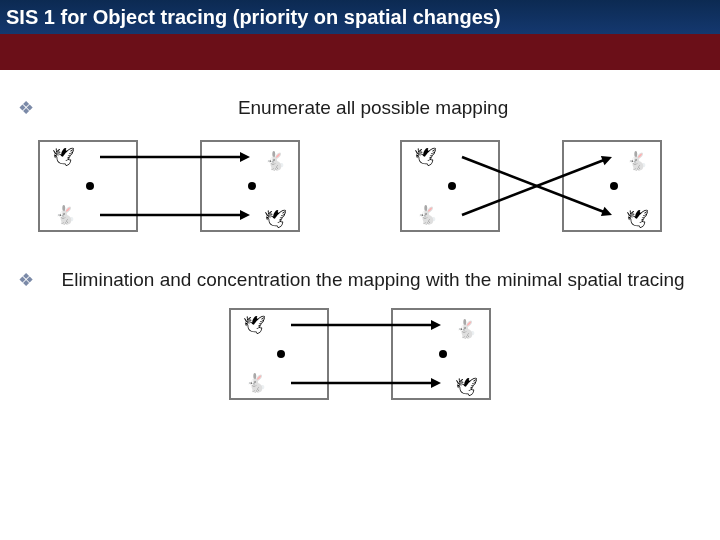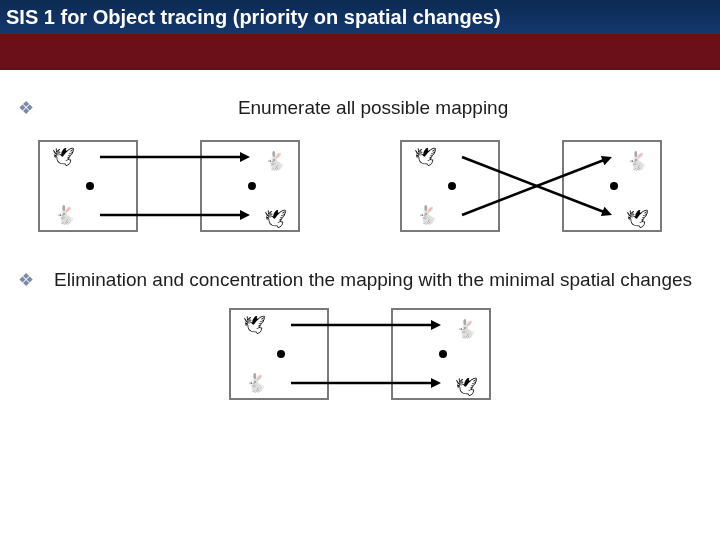--- a/index.html
+++ b/index.html
@@ -116,21 +116,21 @@
           <line x1="62" y1="19" x2="204" y2="74"></line>
           <path d="M 212 77 L 200.8697431851455 78.05706349638282 L 204.47619511398105 68.7300326459461 Z"></path>
           <line x1="62" y1="77" x2="204" y2="22"></line>
           <path d="M 212 19 L 204.47619511398105 27.269967354053897 L 200.8697431851455 17.94293650361717 Z"></path>
         </svg>
     </div>
   </div>
 
   <div class="bullet-row">
     <div class="bullet-mark">❖</div>
-    <div class="bullet-text">Elimination and concentration the mapping with the minimal spatial changes</div>
+    <div class="bullet-text">Elimination and concentration the mapping with the minimal spatial tracing</div>
   </div>
 
   <div class="figs-2">
     <div class="fig">
       <div class="box left">
         <span class="obj bird">🕊</span>
         <span class="obj dot"></span>
         <span class="obj rabbit">🐇</span>
       </div>
       <div class="box right">

